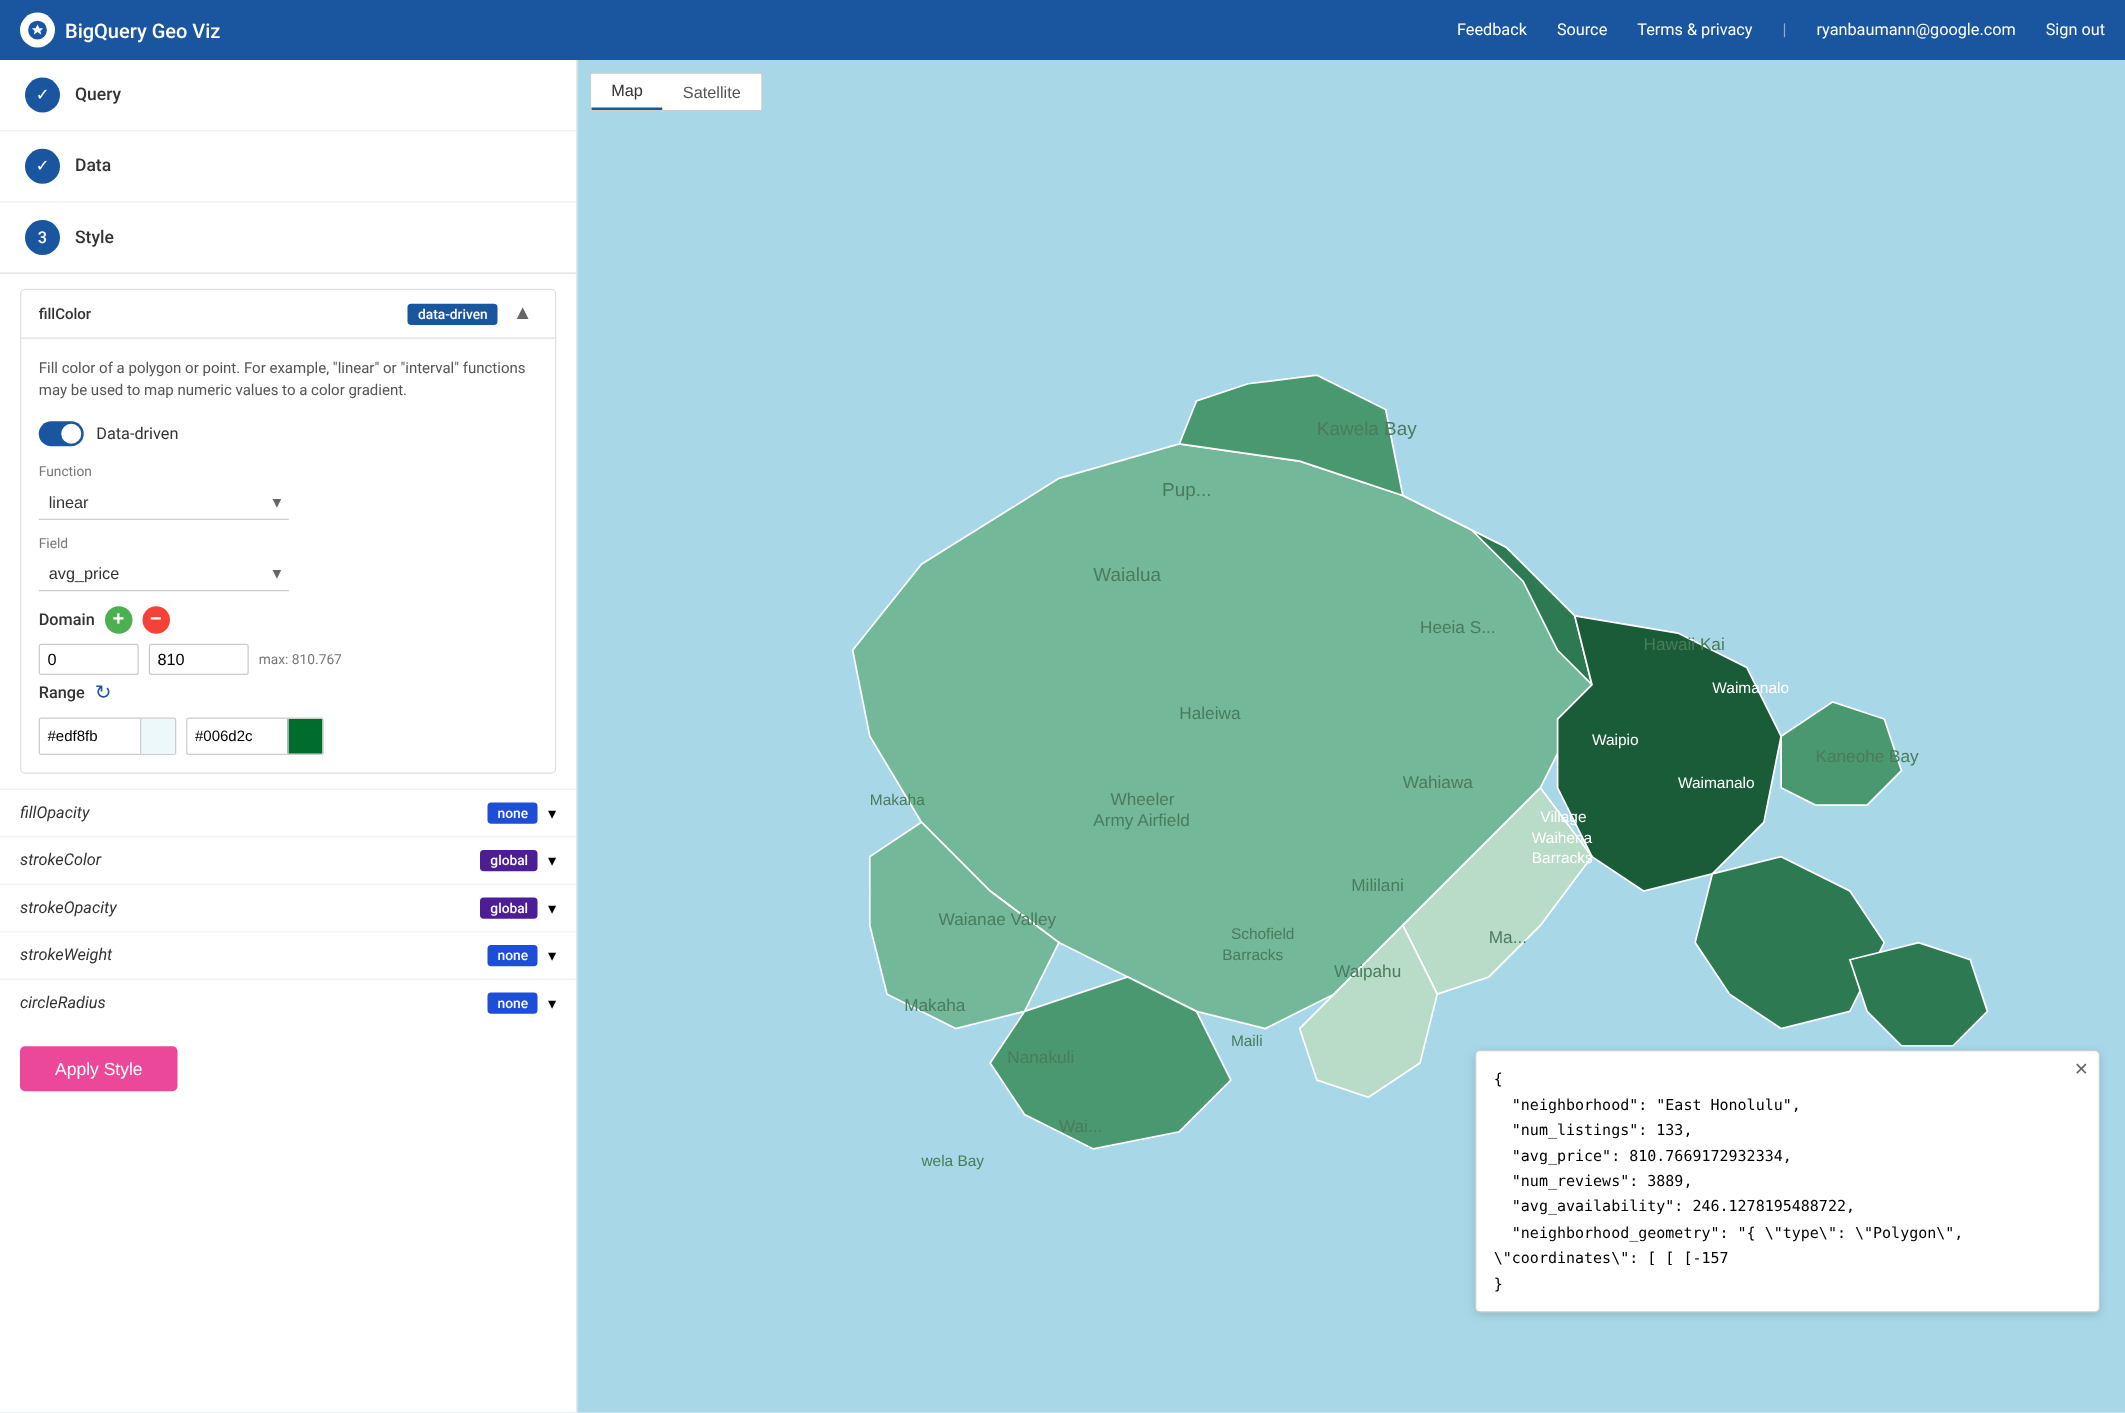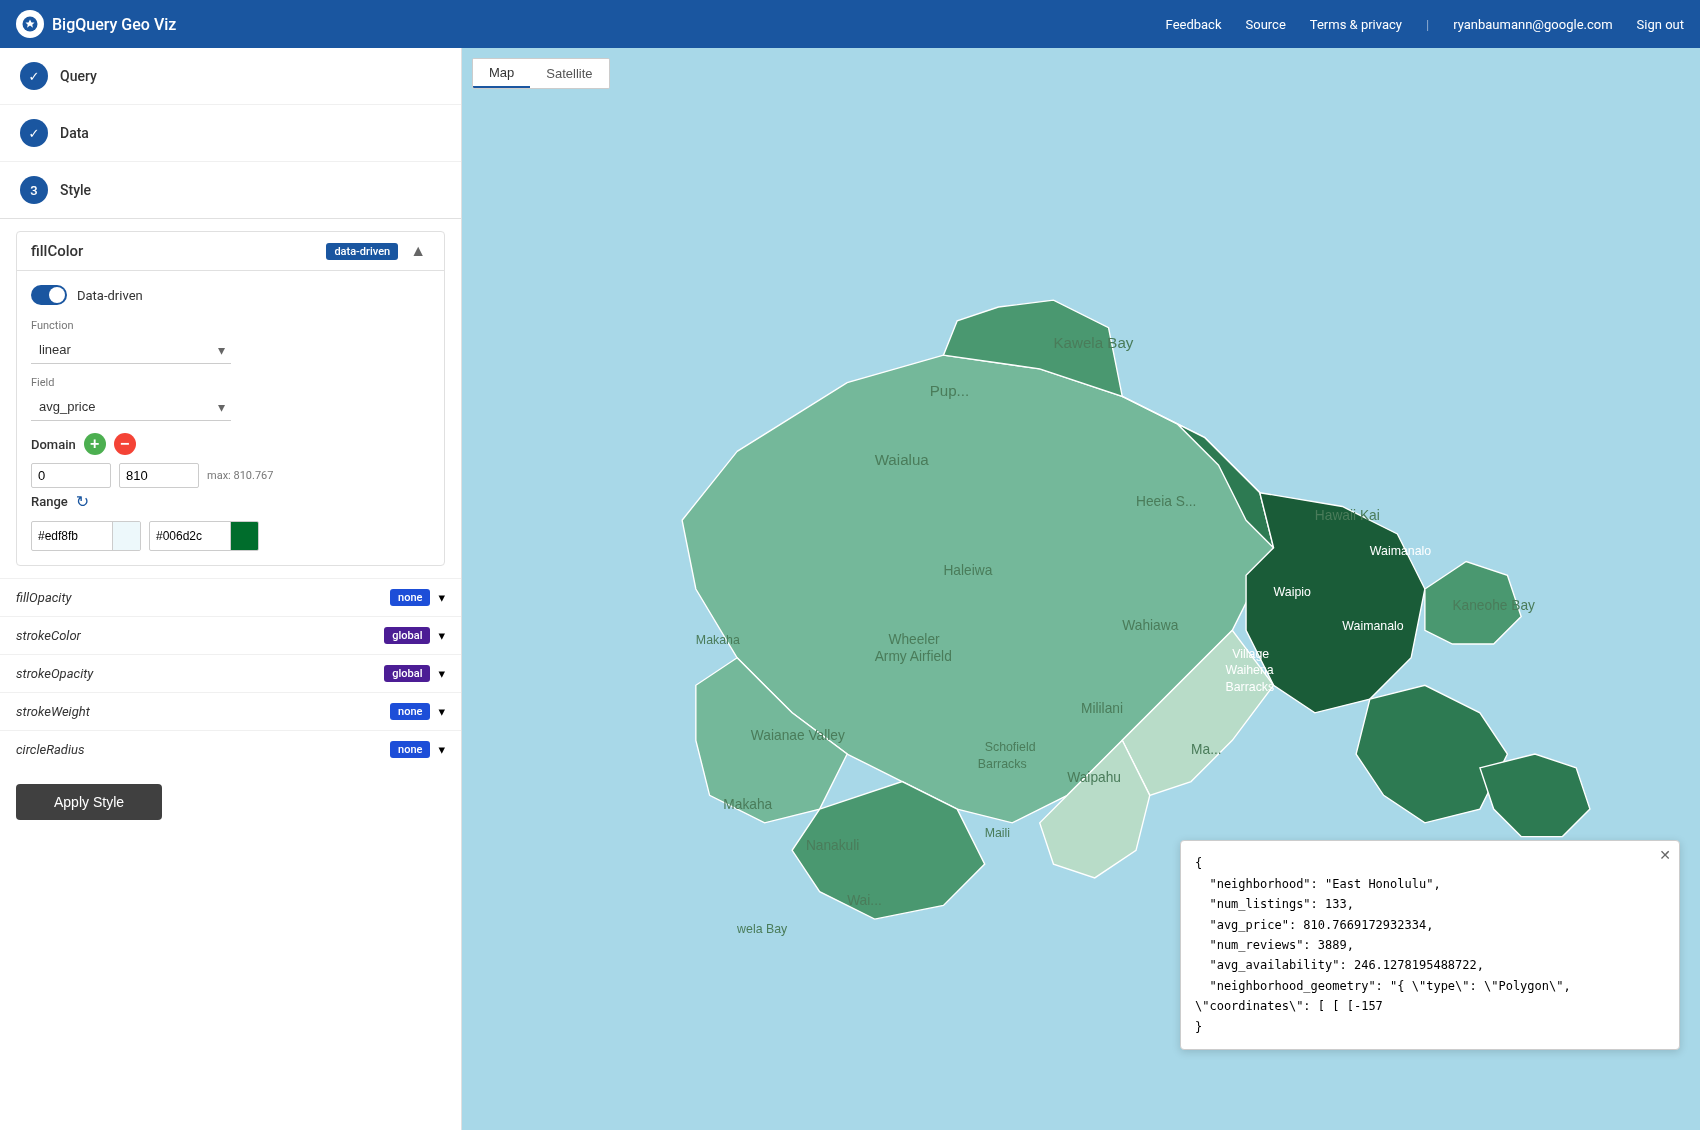--- a/index.html
+++ b/index.html
@@ -103,21 +103,21 @@
       background: #fff;
     }
     .style-card-header {
       display: flex;
       align-items: center;
       justify-content: space-between;
       padding: 10px 14px;
       border-bottom: 1px solid #e0e0e0;
     }
     .style-card-title {
-      font-size: 15px;
+      font-size: 12px;
       font-weight: 500;
       color: #333;
     }
     .badge {
       padding: 2px 8px;
       border-radius: 3px;
       font-size: 11px;
       font-weight: 500;
       color: #fff;
     }
@@ -304,22 +304,22 @@
     .style-prop-label { font-size: 13px; color: #333; font-style: italic; }
     .style-prop-right {
       display: flex;
       align-items: center;
       gap: 8px;
     }
 
     
     .apply-btn {
       margin: 16px 16px;
-      padding: 10px 38px;
-      background: #404040;
+      padding: 10px 28px;
+      background: #ec4899;
       color: #fff;
       border: none;
       border-radius: 4px;
       font-size: 14px;
       font-weight: 500;
       cursor: pointer;
     }
 
     
     .map-area {
@@ -438,20 +438,21 @@
       
       <div class="style-card">
         <div class="style-card-header">
           <span class="style-card-title">fillColor</span>
           <div style="display:flex;align-items:center;gap:8px;">
             <span class="badge badge-data-driven">data-driven</span>
             <button class="chevron-btn">▲</button>
           </div>
         </div>
         <div class="style-card-body">
+          <p class="style-desc">Fill color of a polygon or point. For example, "linear" or "interval" functions may be used to map numeric values to a color gradient.</p>
 
           <div class="toggle-row">
             <div class="toggle-switch"></div>
             <span class="toggle-label">Data-driven</span>
           </div>
 
           <div class="form-group">
             <label class="form-label">Function</label>
             <div class="select-wrapper">
               <select class="form-select">

